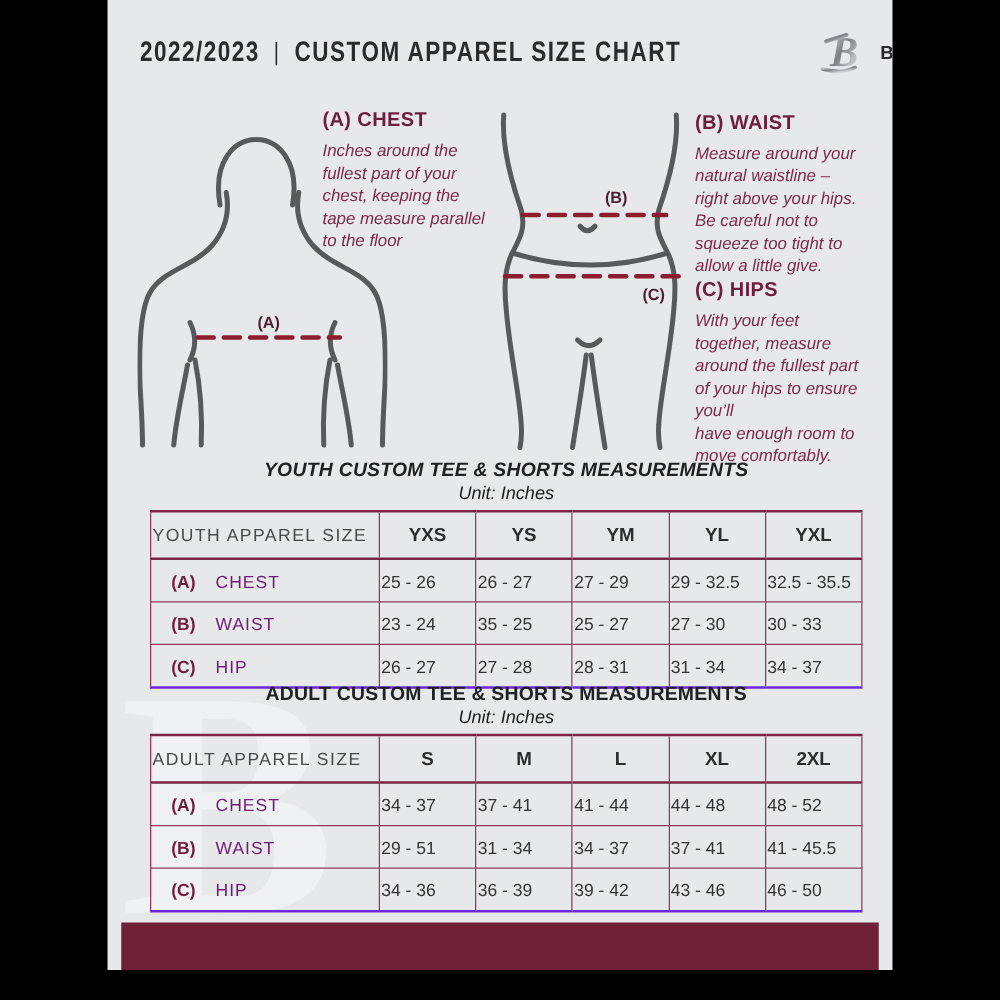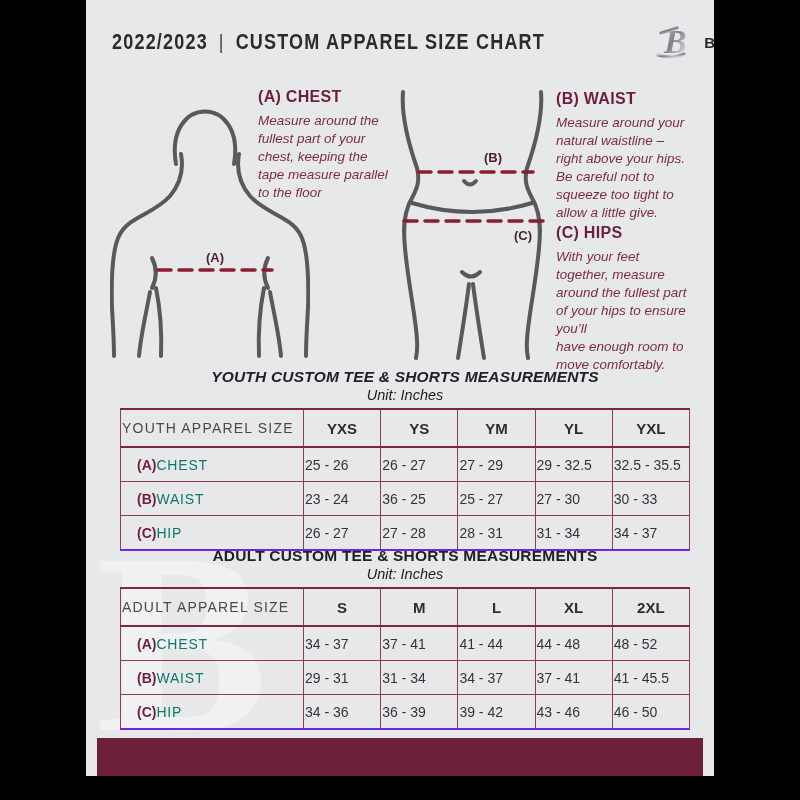--- a/index.html
+++ b/index.html
@@ -55,21 +55,21 @@
   .size-table tr.head th { border-top:2.2px solid #7b2743; border-bottom:2.2px solid #7b2743; height:34px; }
   .size-table td { height:31px; font-size:14px; color:#333437; }
   .size-table tr:last-child td { border-bottom:2px solid #6d28d9; }
   .first-head {
     text-align:left; font-weight:normal; font-size:14px;
     color:#48494b; letter-spacing:1.2px;
   }
   .size-head { font-weight:bold; font-size:15px; color:#2c2d2f; }
   .row-label { text-align:left !important; padding-left:16px; font-size:14.5px; }
   .row-prefix { font-weight:bold; color:#6e1e3c; }
-  .row-name { color:#0f766e; letter-spacing:0.8px; margin-left:0; }
+  .row-name { color:#701a75; letter-spacing:0.8px; margin-left:16px; }
   
   .watermark {
     position:absolute; left:10px; top:548px; font-size:258px; font-weight:bold;
     line-height:0.74; color:#eff1f3; z-index:1; font-family:"Liberation Serif",serif;
     user-select:none;
   }
   .footer-bar {
     position:absolute; left:11px; top:738px; width:606px; height:51px;
     background:#6f2039; z-index:3;
   }
@@ -125,21 +125,21 @@
     <path d="M 72 184 Q 81 193, 90 184" stroke-width="2.6"></path>
     <path d="M 79 196 C 76 220, 72 245, 68 270" stroke-width="2.8"></path>
     <path d="M 83 196 C 86 220, 90 245, 94 270" stroke-width="2.8"></path>
     <line class="dash" x1="28" y1="84" x2="143" y2="84"></line>
     <line class="dash" x1="14" y1="133" x2="158" y2="133"></line>
     <text x="103" y="74" text-anchor="middle">(B)</text>
     <text x="133" y="152" text-anchor="middle">(C)</text>
   </svg>
 
   <div class="sec-heading" style="left:172px; top:88px;">(A) CHEST</div>
-  <div class="sec-body" style="left:172px; top:112px; width:146px;">Measure around the
+  <div class="sec-body" style="left:172px; top:112px; width:146px;">Inches around the
 fullest part of your
 chest, keeping the
 tape measure parallel
 to the floor</div>
 
   <div class="sec-heading" style="left:470px; top:90px;">(B) WAIST</div>
   <div class="sec-body" style="left:470px; top:114px; width:154px;">Measure around your
 natural waistline –
 right above your hips.
 Be careful not to
@@ -186,21 +186,21 @@
       <td>26 - 27</td>
       <td>27 - 29</td>
       <td>29 - 32.5</td>
       <td>32.5 - 35.5</td>
     </tr>
     <tr>
       <td class="row-label">
         <span class="row-prefix">(B)</span><span class="row-name">WAIST</span>
       </td>
       <td>23 - 24</td>
-      <td>36 - 25</td>
+      <td>35 - 25</td>
       <td>25 - 27</td>
       <td>27 - 30</td>
       <td>30 - 33</td>
     </tr>
     <tr>
       <td class="row-label">
         <span class="row-prefix">(C)</span><span class="row-name">HIP</span>
       </td>
       <td>26 - 27</td>
       <td>27 - 28</td>
@@ -239,21 +239,21 @@
       <td>34 - 37</td>
       <td>37 - 41</td>
       <td>41 - 44</td>
       <td>44 - 48</td>
       <td>48 - 52</td>
     </tr>
     <tr>
       <td class="row-label">
         <span class="row-prefix">(B)</span><span class="row-name">WAIST</span>
       </td>
-      <td>29 - 31</td>
+      <td>29 - 51</td>
       <td>31 - 34</td>
       <td>34 - 37</td>
       <td>37 - 41</td>
       <td>41 - 45.5</td>
     </tr>
     <tr>
       <td class="row-label">
         <span class="row-prefix">(C)</span><span class="row-name">HIP</span>
       </td>
       <td>34 - 36</td>

